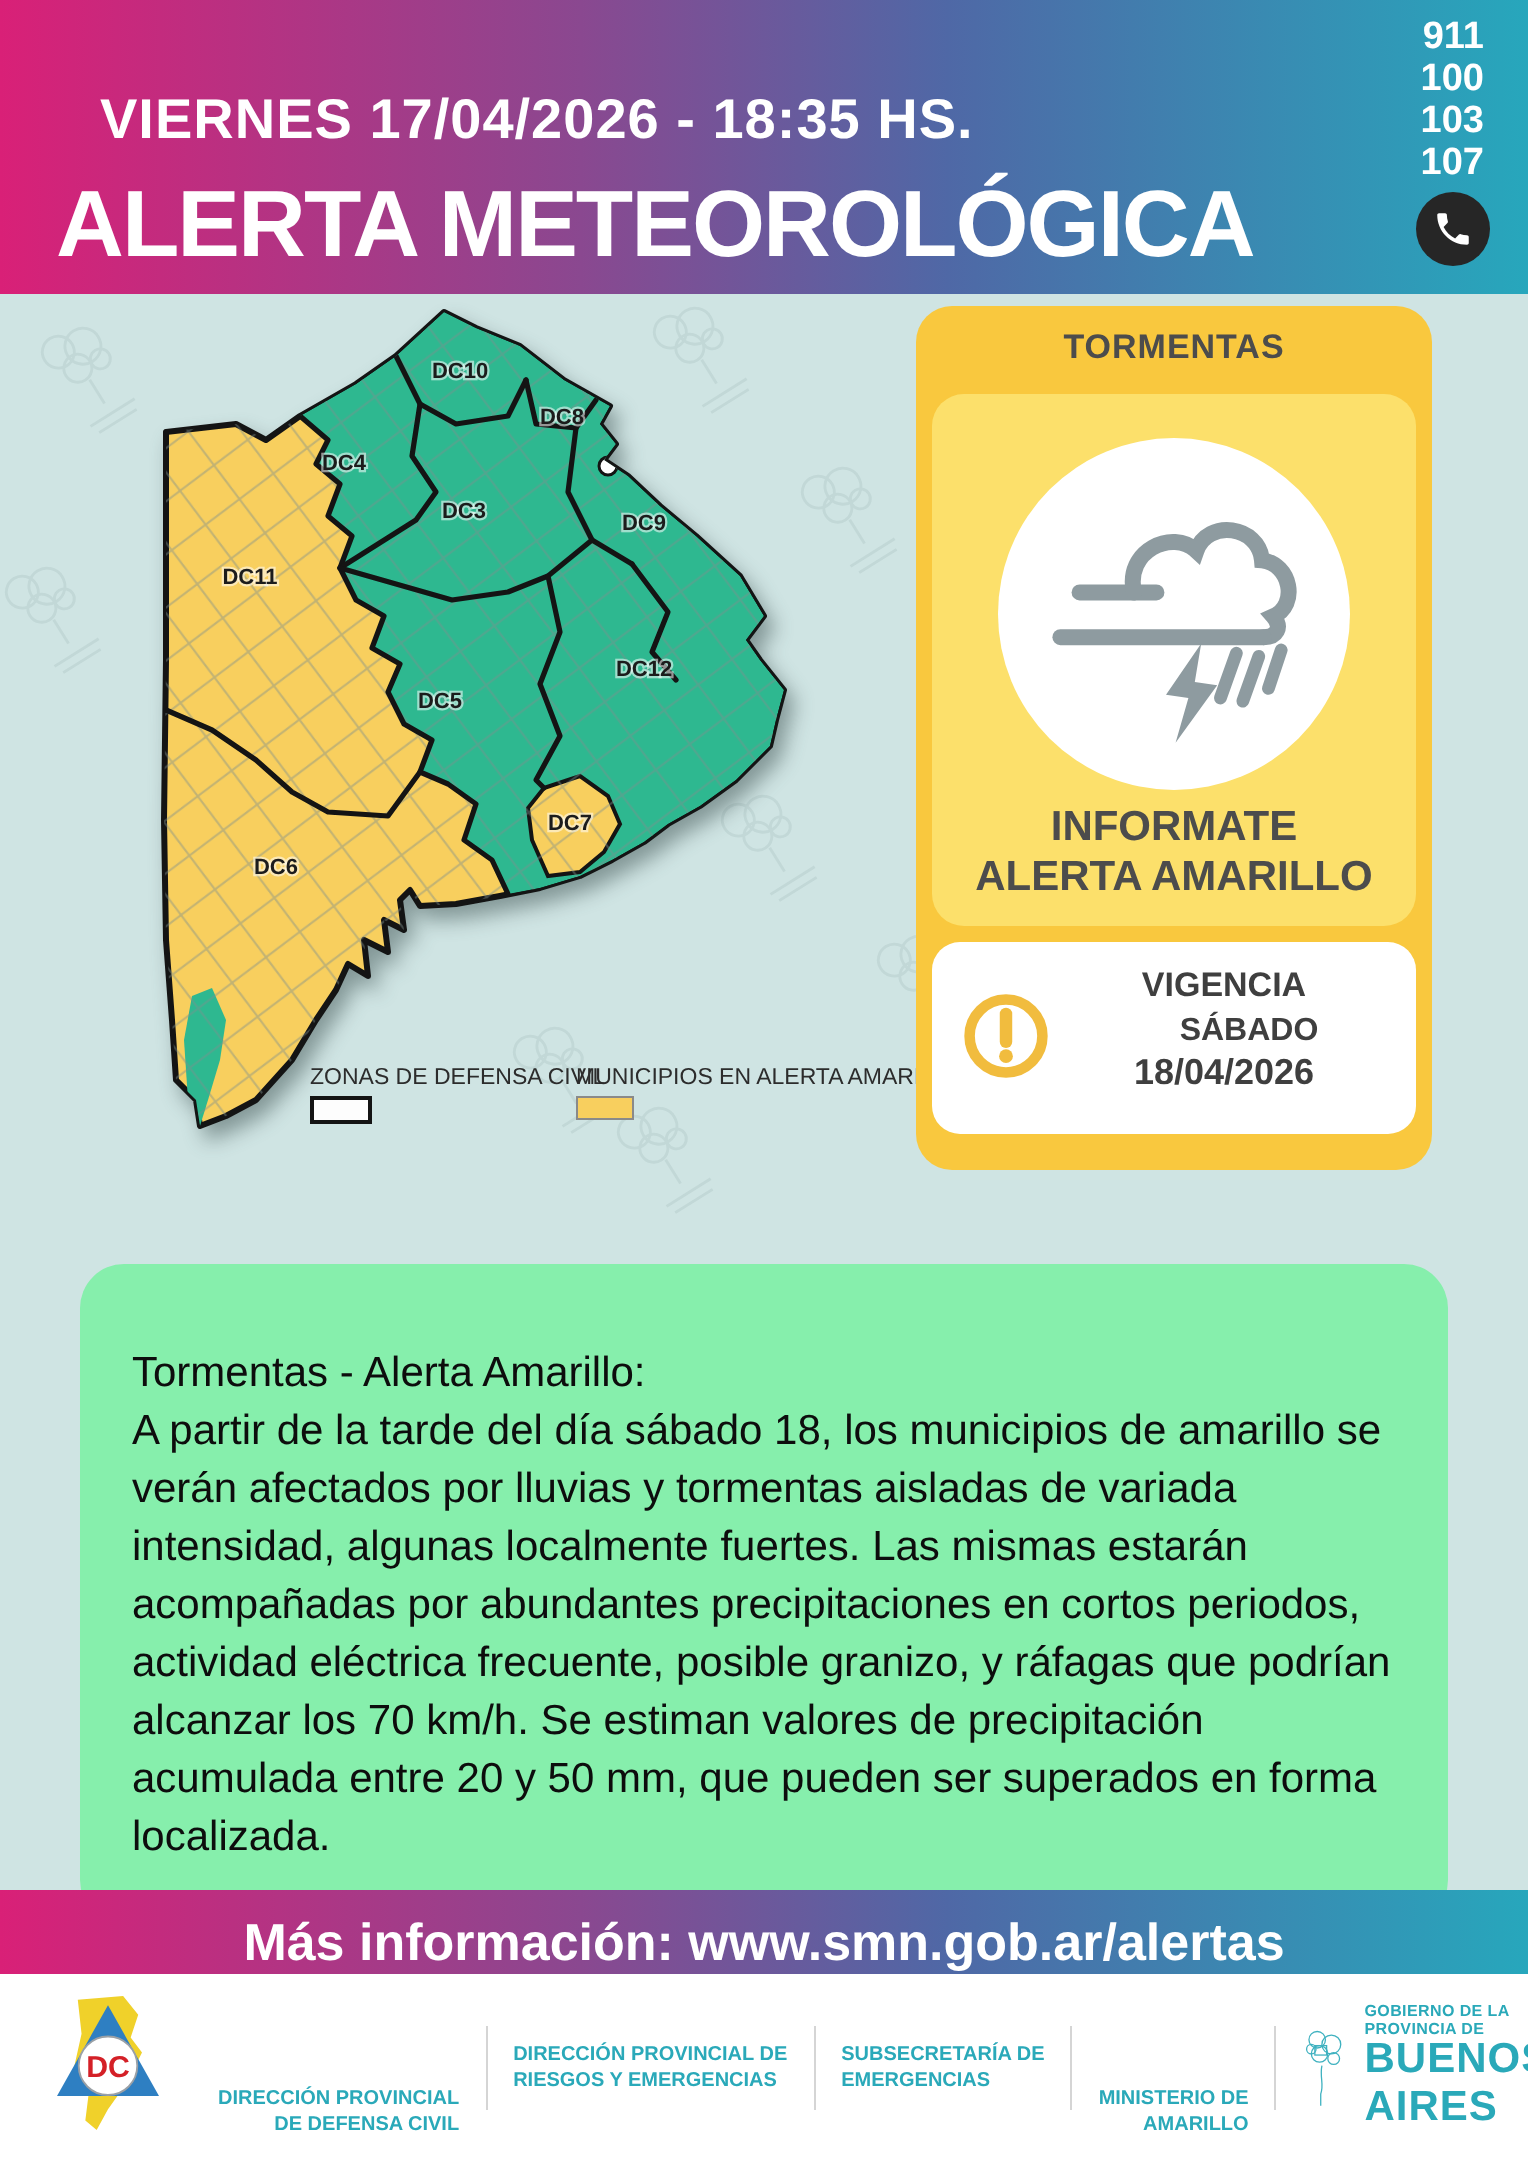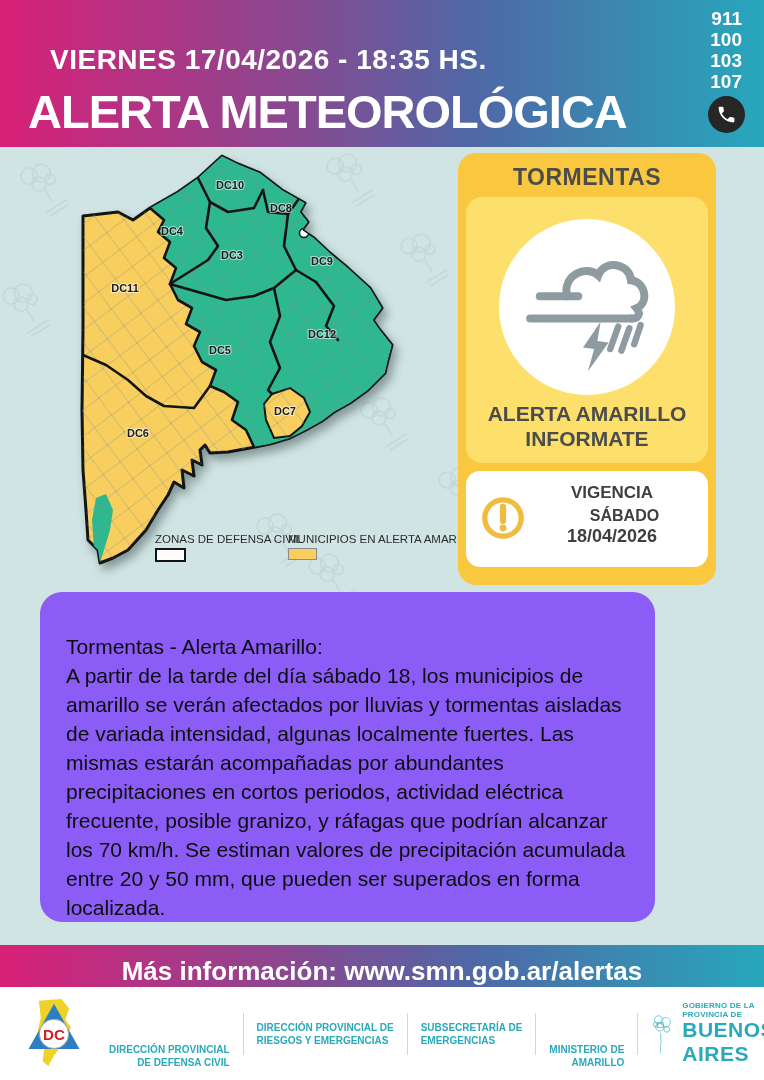--- a/index.html
+++ b/index.html
@@ -23,35 +23,35 @@
   .map-svg{position:absolute;left:58px;top:150px;width:402px;height:446px;}
   .prov-shadow{filter:drop-shadow(4px 6px 5px rgba(40,60,60,.45));}
   .zone-label{font-size:11px;font-weight:bold;fill:#1c1c1c;stroke:rgba(255,255,255,.55);stroke-width:2.2px;paint-order:stroke;}
   .legend-item{position:absolute;font-size:11.5px;color:#2c2c2c;}
   .legend-swatch{margin-top:3px;width:27px;height:10px;}
   .swatch-outline{background:#fdfdfd;border:2.5px solid #141414;}
   .swatch-yellow{background:#f8cf5e;border:1px solid #8a8a8a;}
 
   
   .alert-panel{position:absolute;left:458px;top:153px;width:258px;height:432px;background:#f9c83e;border-radius:18px;}
-  .alert-panel-title{margin-top:11px;text-align:center;font-size:23px;font-weight:bold;color:#4c4c4c;letter-spacing:.5px;}
+  .alert-panel-title{margin-top:11px;text-align:center;font-size:17px;font-weight:bold;color:#4c4c4c;letter-spacing:.5px;}
   .alert-inner{position:absolute;left:8px;top:44px;width:242px;height:266px;background:#fce06b;border-radius:16px;}
   .storm-circle{position:absolute;left:33px;top:22px;width:176px;height:176px;background:#ffffff;border-radius:50%;
                 display:flex;align-items:center;justify-content:center;}
   .alert-level{position:absolute;left:0;top:204px;width:242px;text-align:center;
                font-size:21px;font-weight:bold;color:#4c4c4c;line-height:25px;}
   .vigencia-box{position:absolute;left:8px;top:318px;width:242px;height:96px;background:#ffffff;border-radius:14px;}
   .warn-icon{position:absolute;left:14px;top:24px;}
   .vig-text{position:absolute;left:58px;top:12px;width:176px;text-align:center;color:#3f3f3f;}
   .vig-label{font-size:17px;font-weight:bold;}
   .vig-day{font-size:16px;font-weight:bold;margin-top:4px;padding-left:25px;}
   .vig-date{font-size:18px;font-weight:bold;margin-top:1px;}
 
   
-  .text-card{position:absolute;left:40px;top:592px;width:615px;height:330px;background:#8b5cf6;border-radius:22px;}
+  .text-card{position:absolute;left:40px;top:632px;width:684px;height:330px;background:#86efac;border-radius:22px;}
   .text-card-inner{padding:40px 26px 0 26px;color:#0d0d0d;font-size:21px;line-height:29px;}
   .text-heading{margin:0;}
   .text-body{margin:0;}
 
   
   .info-bar{position:absolute;left:0;top:945px;width:764px;height:42px;
             background:linear-gradient(90deg,#d92077 0%,#8a4890 38%,#4f68a6 62%,#27a7bc 100%);
             display:flex;align-items:flex-end;justify-content:center;}
   .info-bar-text{color:#ffffff;font-size:26px;font-weight:bold;}
 
@@ -203,22 +203,22 @@
         </g>
         <path d="M102 106 L80 138 L94 140 L86 168 L112 132 L98 130 Z" fill="#8e9ba0"></path>
         <g stroke="#8e9ba0" stroke-width="8" stroke-linecap="round">
           <path d="M124 112 L114 140"></path>
           <path d="M138 114 L128 142"></path>
           <path d="M152 110 L144 134"></path>
         </g>
       </svg>
     </div>
     <div class="alert-level">
+      <div>INFORMATE</div>
       <div>ALERTA AMARILLO</div>
-      <div>INFORMATE</div>
     </div>
   </div>
 
   <div class="vigencia-box">
     <div class="warn-icon">
       <svg width="46" height="46" viewBox="0 0 48 48">
         <circle cx="24" cy="24" r="19" fill="none" stroke="#f1bc3e" stroke-width="5.5"></circle>
         <path d="M24 12.5 L24 27" stroke="#f1bc3e" stroke-width="6.5" stroke-linecap="round"></path>
         <circle cx="24" cy="34.5" r="3.6" fill="#f1bc3e"></circle>
       </svg>

